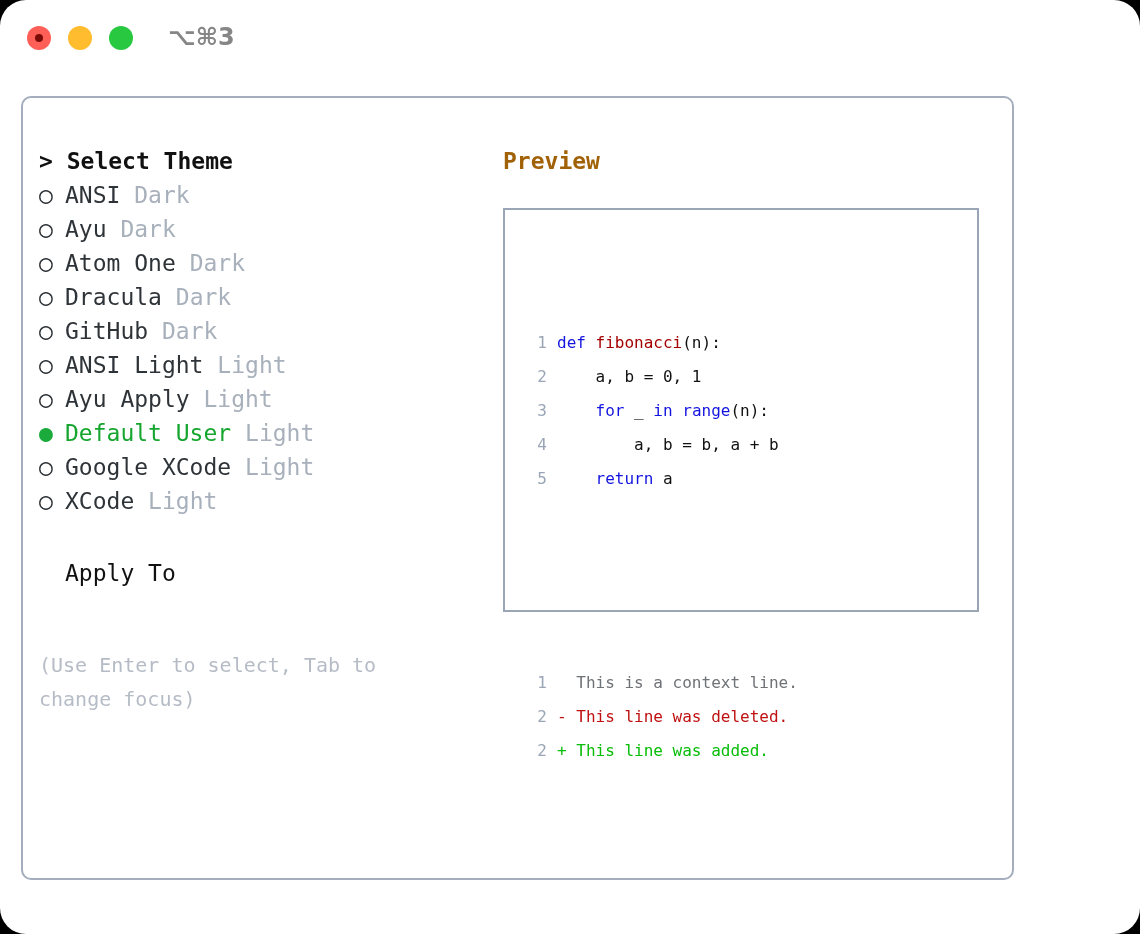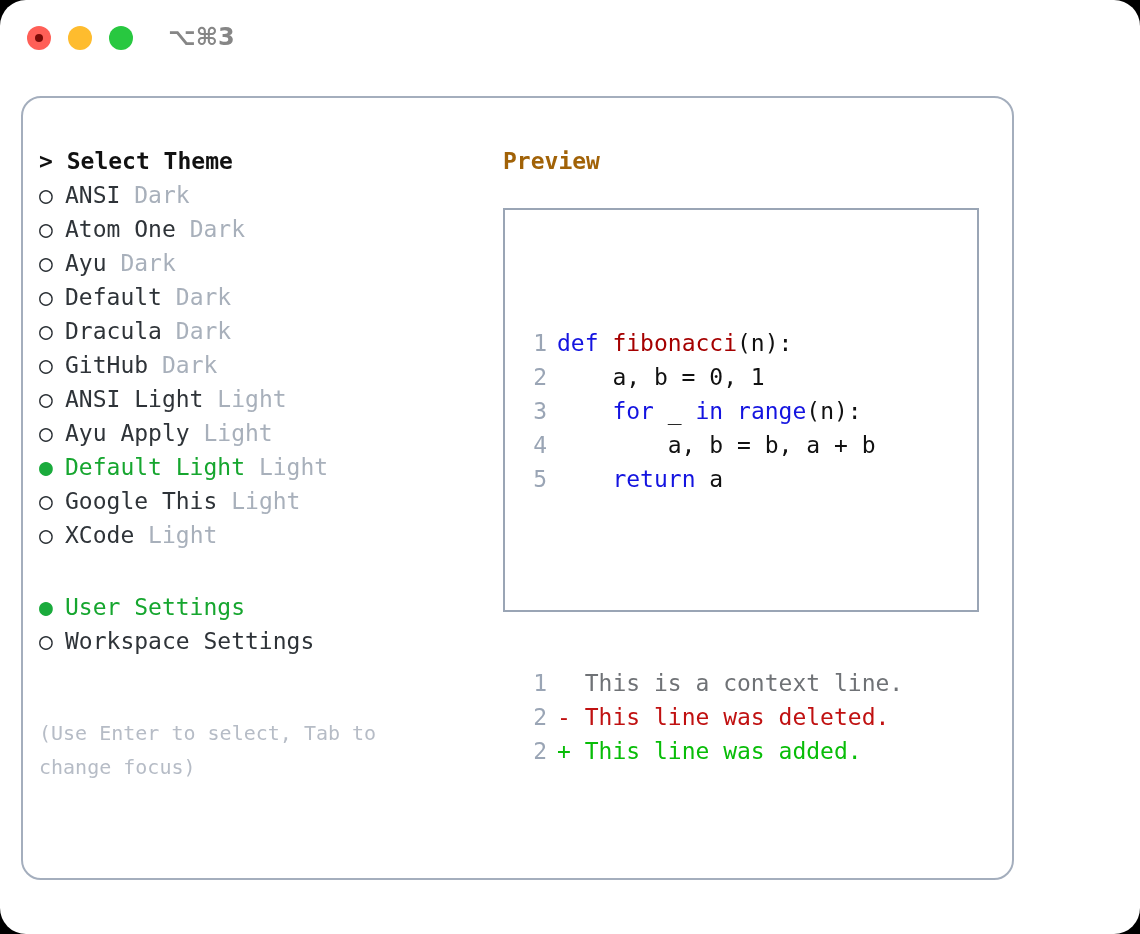--- a/index.html
+++ b/index.html
@@ -72,21 +72,21 @@
   }
 
   
   .panel {
     position: absolute;
     left: 21px;
     top: 96px;
     width: 993px;
     height: 784px;
     border: 2px solid #a4aebd;
-    border-radius: 20px;
+    border-radius: 10px;
     box-sizing: border-box;
     background: #ffffff;
   }
 
   .columns {
     position: absolute;
     left: 0; top: 0;
     width: 100%; height: 100%;
   }
 
@@ -158,21 +158,21 @@
     height: 404px;
     border: 2px solid #9aa5b5;
     box-sizing: border-box;
     background: #ffffff;
     position: relative;
   }
   .code {
     position: absolute;
     left: 18px;
     top: 48px;
-    font-size: 23px;
+    font-size: 16px;
     line-height: 34px;
     white-space: pre;
     font-family: "DejaVu Sans Mono", "Liberation Mono", monospace;
   }
   .code-line { white-space: pre; }
   .lineno {
     color: #9aa5b5;
     display: inline-block;
     width: 24px;
     text-align: right;
@@ -200,38 +200,34 @@
     <div class="shortcut">⌥⌘3</div>
   </div>
 
   <div class="panel">
     <div class="columns">
 
       <div class="left-col">
         <div class="header-row">&gt; Select Theme</div>
         <div id="theme-list">
             <div class="row"><span class="bullet">○</span><span class="label">ANSI</span><span> </span><span class="variant">Dark</span></div>
+            <div class="row"><span class="bullet">○</span><span class="label">Ayu</span><span> </span><span class="variant">Dark</span></div>
             <div class="row"><span class="bullet">○</span><span class="label">Atom One</span><span> </span><span class="variant">Dark</span></div>
-            <div class="row"><span class="bullet">○</span><span class="label">Ayu</span><span> </span><span class="variant">Dark</span></div>
-            <div class="row"><span class="bullet">○</span><span class="label">Default</span><span> </span><span class="variant">Dark</span></div>
             <div class="row"><span class="bullet">○</span><span class="label">Dracula</span><span> </span><span class="variant">Dark</span></div>
             <div class="row"><span class="bullet">○</span><span class="label">GitHub</span><span> </span><span class="variant">Dark</span></div>
             <div class="row"><span class="bullet">○</span><span class="label">ANSI Light</span><span> </span><span class="variant">Light</span></div>
             <div class="row"><span class="bullet">○</span><span class="label">Ayu Apply</span><span> </span><span class="variant">Light</span></div>
-            <div class="row"><span class="bullet sel">●</span><span class="label sel">Default Light</span><span> </span><span class="variant">Light</span></div>
-            <div class="row"><span class="bullet">○</span><span class="label">Google This</span><span> </span><span class="variant">Light</span></div>
+            <div class="row"><span class="bullet sel">●</span><span class="label sel">Default User</span><span> </span><span class="variant">Light</span></div>
+            <div class="row"><span class="bullet">○</span><span class="label">Google XCode</span><span> </span><span class="variant">Light</span></div>
             <div class="row"><span class="bullet">○</span><span class="label">XCode</span><span> </span><span class="variant">Light</span></div>
           </div>
 
         <div class="spacer-lg"></div>
 
-        <div id="apply-list">
-            <div class="row"><span class="bullet sel">●</span><span class="label sel">User Settings</span></div>
-            <div class="row"><span class="bullet">○</span><span class="label">Workspace Settings</span></div>
-          </div>
+        <div class="group-title">Apply To</div>
 
         <div class="spacer-md"></div>
 
         <div class="hint">(Use Enter to select, Tab to change focus)</div>
       </div>
 
       <div class="right-col">
         <div class="preview-title">Preview</div>
         <div class="preview-box">
           <div class="code">

